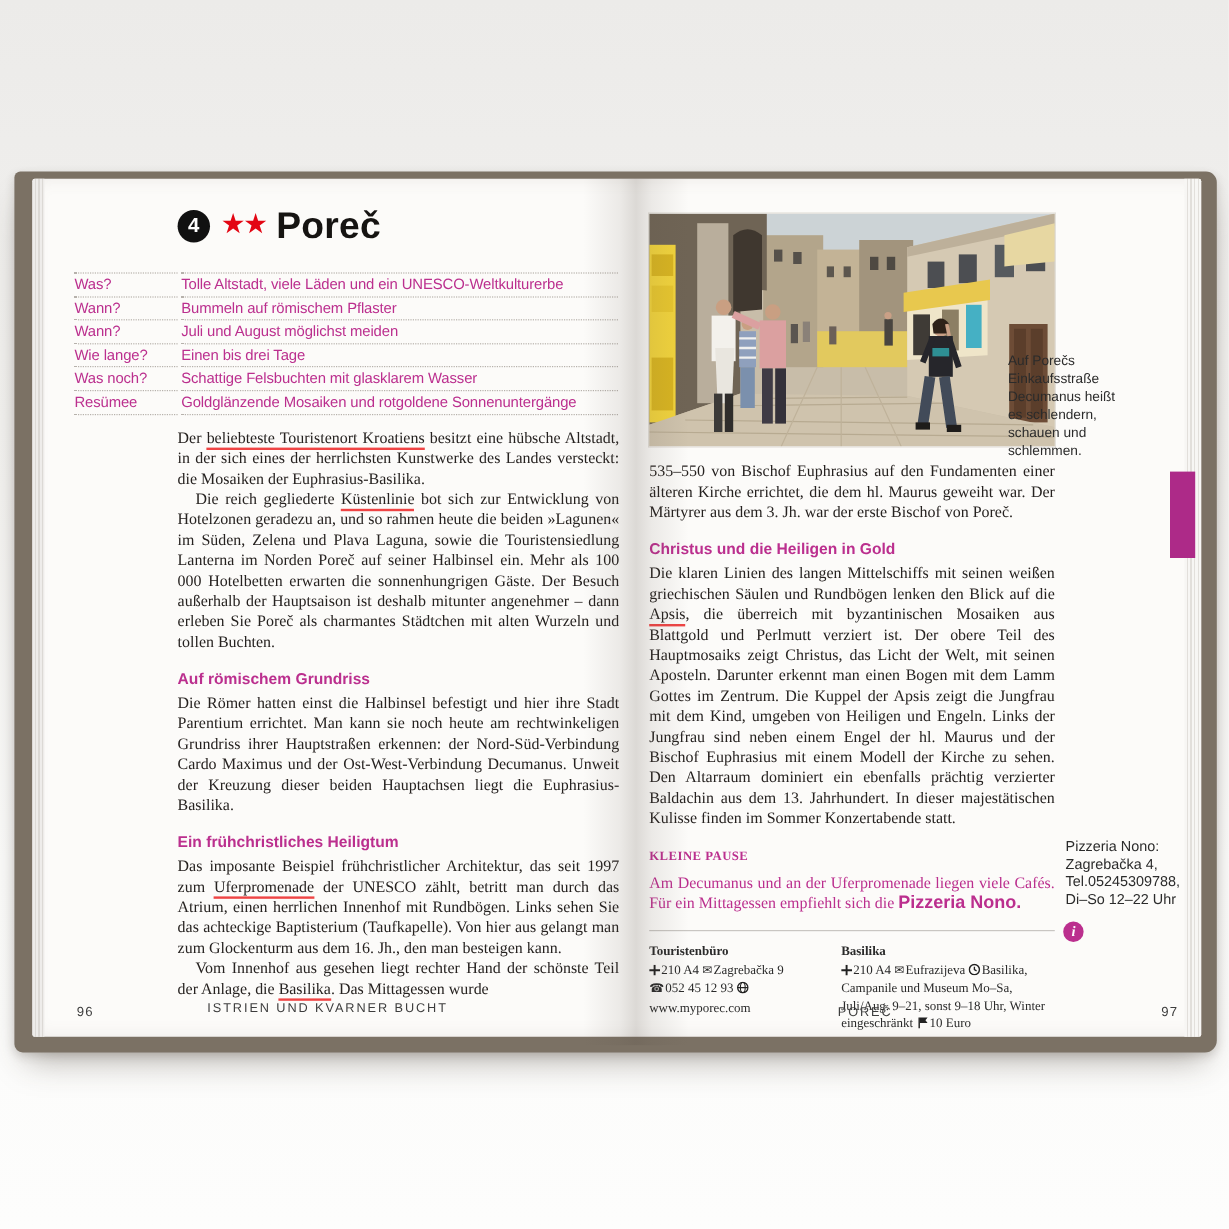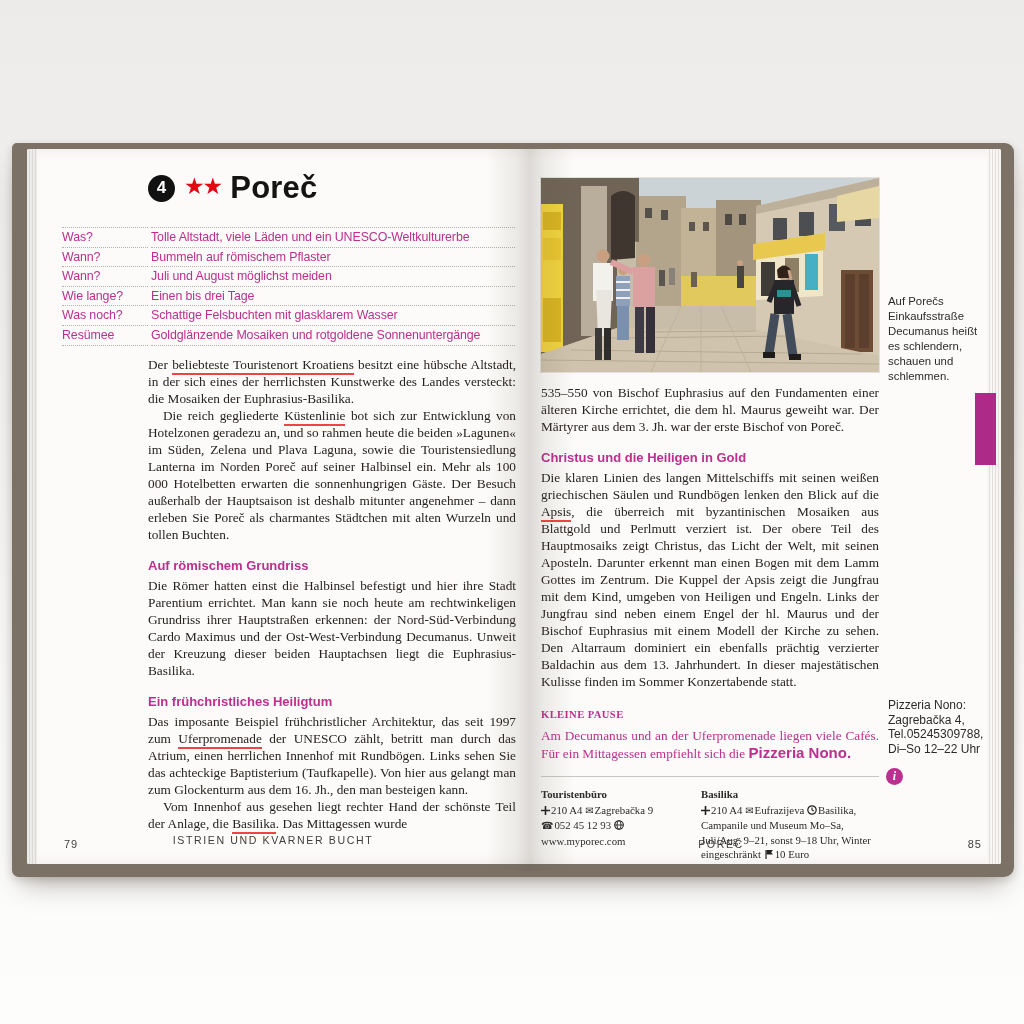--- a/index.html
+++ b/index.html
@@ -43,21 +43,21 @@
   .qa > div{border-bottom:1px dotted #b6b1ab;font-size:12.4px;font-weight:normal;color:#bb2f8e;
     line-height:18.6px;height:18.6px;white-space:nowrap;letter-spacing:-.1px;}
   .qa > div.rt{border-top:1px dotted #b6b1ab;}
 
   .left-body{left:148px;top:356px;width:368px;}
   .left-footer-num{left:64px;top:838px;font-size:11px;color:#3d3d3d;letter-spacing:1px;}
   .left-footer-title{left:30px;top:834px;width:486px;text-align:center;font-size:10.6px;color:#3d3d3d;letter-spacing:1.6px;}
 
   
   .photo{left:541px;top:178px;width:338px;height:194px;outline:1px solid #e3e0da;}
-  .caption{left:888px;top:294px;width:94px;font-size:11.4px;line-height:15px;color:#2b2b2b;}
+  .caption{left:840px;top:294px;width:94px;font-size:11.4px;line-height:15px;color:#2b2b2b;}
   .right-body{left:541px;top:384px;width:338px;}
   .kp-label{font-size:10.6px;font-weight:bold;color:#bb2f8e;letter-spacing:.4px;margin:16px 0 4px 0;}
   .kp-text{color:#bb2f8e;}
   .kp-highlight{font-family:"Liberation Sans",sans-serif;font-weight:bold;font-size:15px;}
   .rule{border:none;border-top:1px solid #c9c6c2;margin:14px 0 10px 0;}
   .info-cols{display:flex;gap:10px;}
   .info-col1{width:150px;flex:0 0 150px;}
   .info-col2{width:178px;flex:0 0 178px;}
   .info{font-size:10.8px;line-height:14.5px;color:#2a2a2a;text-align:left;}
   .info b{display:block;margin-bottom:1px;}
@@ -106,21 +106,21 @@
 <div class="z2 left-body serif">
   <p><span>Der </span><span class="xref">beliebteste Touristenort Kroatiens</span><span> besitzt eine hübsche Altstadt, in der sich eines der herrlichsten Kunstwerke des Landes versteckt: die Mosaiken der Euphrasius-Basilika.</span></p>
   <p class="indent"><span>Die reich gegliederte </span><span class="xref">Küstenlinie</span><span> bot sich zur Entwicklung von Hotelzonen geradezu an, und so rahmen heute die beiden »Lagunen« im Süden, Zelena und Plava Laguna, sowie die Touristensiedlung Lanterna im Norden Poreč auf seiner Halbinsel ein. Mehr als 100 000 Hotelbetten erwarten die sonnenhungrigen Gäste. Der Besuch außerhalb der Hauptsaison ist deshalb mitunter angenehmer – dann erleben Sie Poreč als charmantes Städtchen mit alten Wurzeln und tollen Buchten.</span></p>
   <div class="sec-head">Auf römischem Grundriss</div>
   <p>Die Römer hatten einst die Halbinsel befestigt und hier ihre Stadt Parentium errichtet. Man kann sie noch heute am rechtwinkeligen Grundriss ihrer Hauptstraßen erkennen: der Nord-Süd-Verbindung Cardo Maximus und der Ost-West-Verbindung Decumanus. Unweit der Kreuzung dieser beiden Hauptachsen liegt die Euphrasius-Basilika.</p>
   <div class="sec-head">Ein frühchristliches Heiligtum</div>
   <p><span>Das imposante Beispiel frühchristlicher Architektur, das seit 1997 zum </span><span class="xref">Uferpromenade</span><span> der UNESCO zählt, betritt man durch das Atrium, einen herrlichen Innenhof mit Rundbögen. Links sehen Sie das achteckige Baptisterium (Taufkapelle). Von hier aus gelangt man zum Glockenturm aus dem 16. Jh., den man besteigen kann.</span></p>
   <p class="indent"><span>Vom Innenhof aus gesehen liegt rechter Hand der schönste Teil der Anlage, die </span><span class="xref">Basilika</span><span>. Das Mittagessen wurde</span></p>
 </div>
 
-<div class="z2 left-footer-num">79</div>
+<div class="z2 left-footer-num">96</div>
 <div class="z2 left-footer-title">ISTRIEN UND KVARNER BUCHT</div>
 
 <div class="z2 photo">
   <svg width="338" height="194" viewBox="0 0 338 194">
     <rect width="338" height="194" fill="#c8bda9"></rect>
     <rect width="338" height="48" fill="#ccd3d6"></rect>
 
     <rect x="95" y="18" width="50" height="110" fill="#b3a58b"></rect>
     <rect x="140" y="30" width="40" height="95" fill="#c3b396"></rect>
     <rect x="175" y="22" width="45" height="105" fill="#a2947d"></rect>
@@ -237,13 +237,13 @@
             <path d="M2.6 1H9L7.2 3.2 9 5.4H2.6z" fill="#222"></path>
           </svg></span><span>10 Euro</span>
     </div>
   </div>
 </div>
 
 <div class="z2 margin-note">Pizzeria Nono: Zagrebačka 4, Tel.05245309788, Di–So 12–22 Uhr</div>
 <div class="z2 info-badge">i</div>
 
 <div class="z2 right-footer-title">POREČ</div>
-<div class="z2 right-footer-num">85</div>
+<div class="z2 right-footer-num">97</div>
 
 </body></html>

